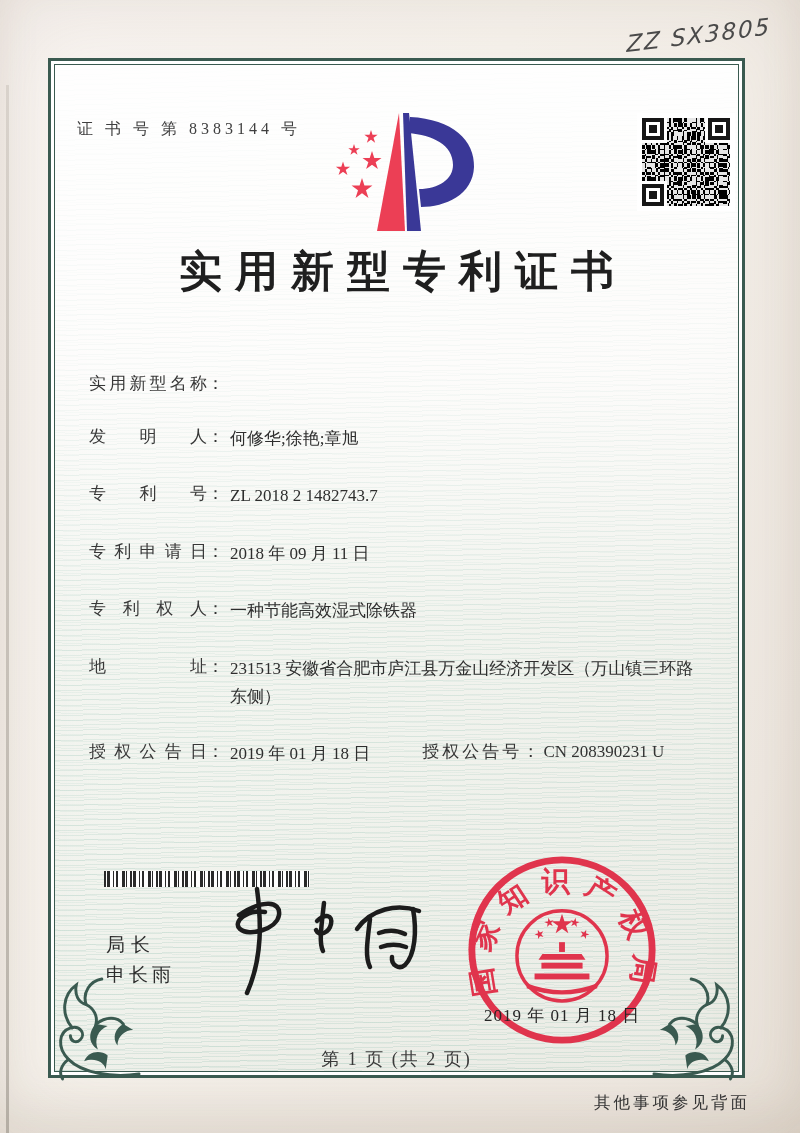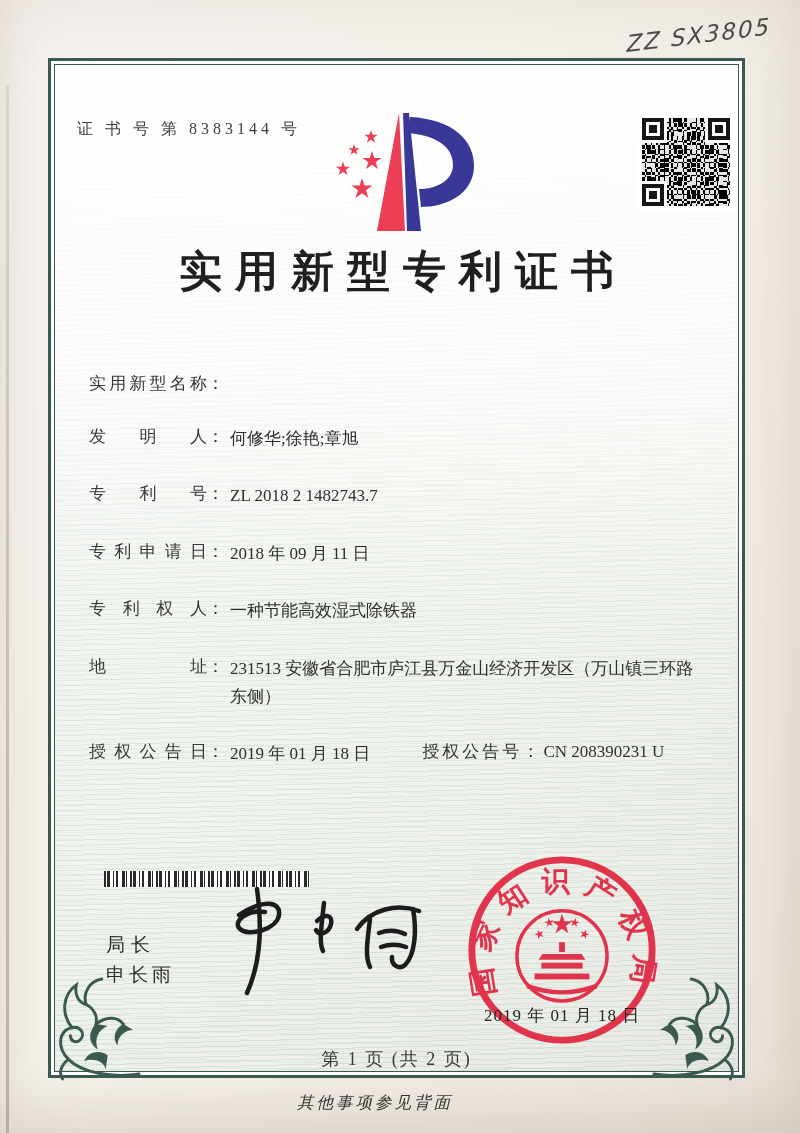--- a/index.html
+++ b/index.html
@@ -80,22 +80,22 @@
   .signature { position:absolute; left:150px; top:812px; width:240px; height:130px; }
 
   .seal { position:absolute; left:409px; top:787px; width:196px; height:196px; }
   .seal svg { position:absolute; inset:0; opacity:.93; }
   .seal-date { position:absolute; left:0; top:152px; width:100%; text-align:center;
     font-size:17px; color:#262626; letter-spacing:1px; }
 
   .page-num { position:absolute; left:0; top:982px; width:100%; text-align:center;
     font-size:18px; color:#3a3a3a; letter-spacing:2px; }
 
-  .back-note { position:absolute; left:0; top:1092px; width:750px; text-align:center;
-    font-size:16.5px; color:#333; letter-spacing:3px; font-style:italic; }
+  .back-note { position:absolute; left:0; top:1092px; width:750px; text-align:right;
+    font-size:16.5px; color:#333; letter-spacing:3px; }
 </style>
 </head>
 <body>
 
 <div class="vignette"></div>
 <div class="paper-edge"></div>
 
 <div class="handnote">ZZ SX3805</div>
 
 <div class="frame">

